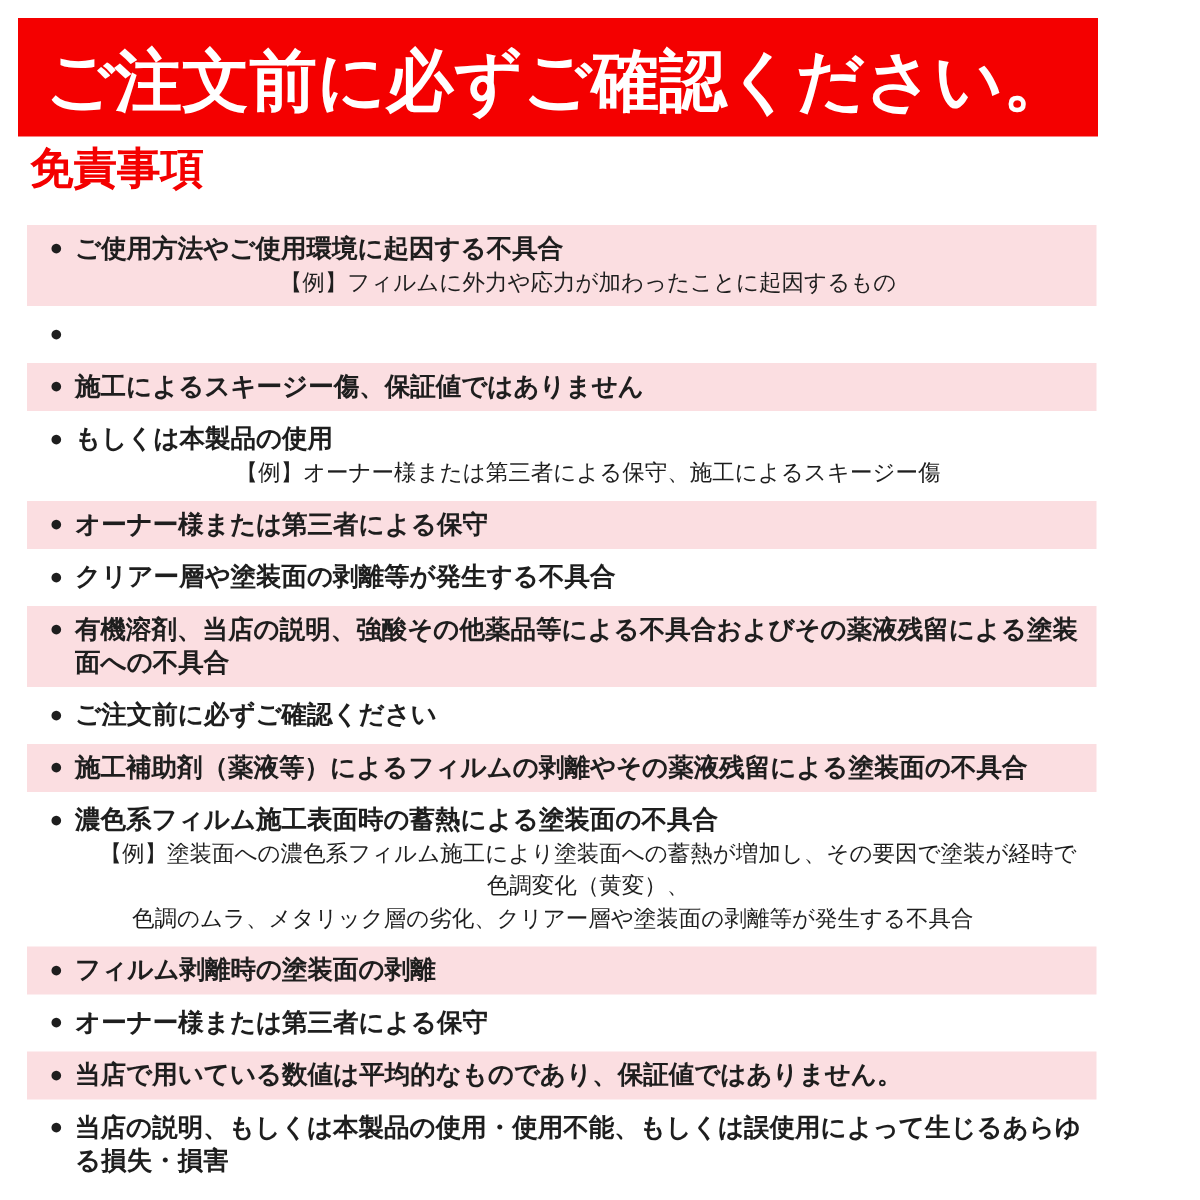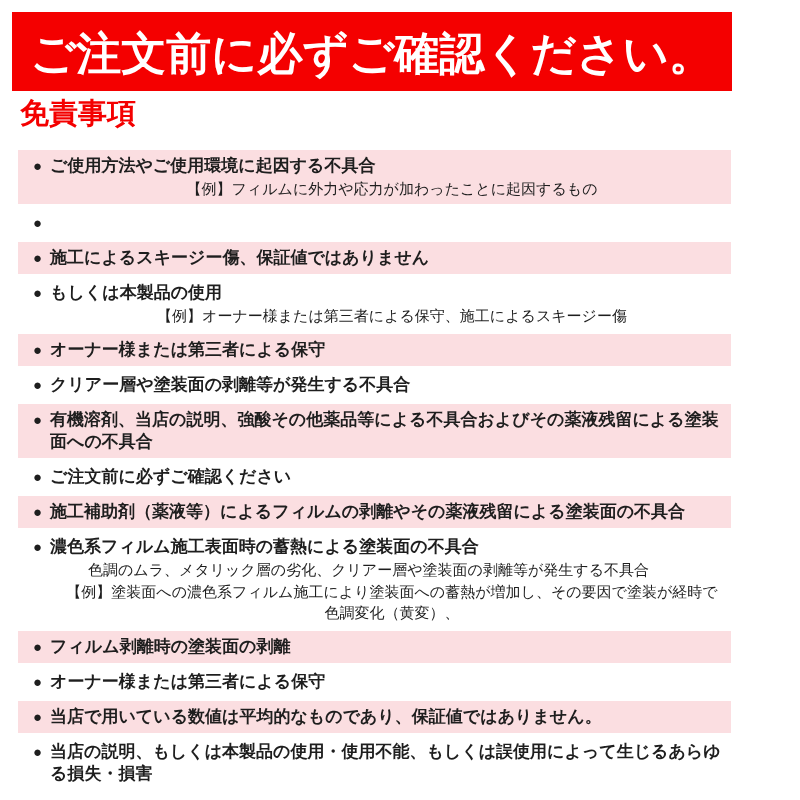--- a/index.html
+++ b/index.html
@@ -136,22 +136,22 @@
     <div class="main-line">
       <span class="bullet">●</span>
       <span class="main-text">施工補助剤（薬液等）によるフィルムの剥離やその薬液残留による塗装面の不具合</span>
     </div>
   </div>
       <div class="row plain">
     <div class="main-line">
       <span class="bullet">●</span>
       <span class="main-text">濃色系フィルム施工表面時の蓄熱による塗装面の不具合</span>
     </div>
-  <div class="sub example-deep">色調のムラ、メタリック層の劣化、クリアー層や塗装面の剥離等が発生する不具合</div>
-        <div class="sub example">【例】塗装面への濃色系フィルム施工により塗装面への蓄熱が増加し、その要因で塗装が経時で色調変化（黄変）、</div>
+  <div class="sub example">【例】塗装面への濃色系フィルム施工により塗装面への蓄熱が増加し、その要因で塗装が経時で色調変化（黄変）、</div>
+        <div class="sub example-deep">色調のムラ、メタリック層の劣化、クリアー層や塗装面の剥離等が発生する不具合</div>
       </div>
       <div class="row pink">
     <div class="main-line">
       <span class="bullet">●</span>
       <span class="main-text">フィルム剥離時の塗装面の剥離</span>
     </div>
   </div>
       <div class="row plain">
     <div class="main-line">
       <span class="bullet">●</span>

